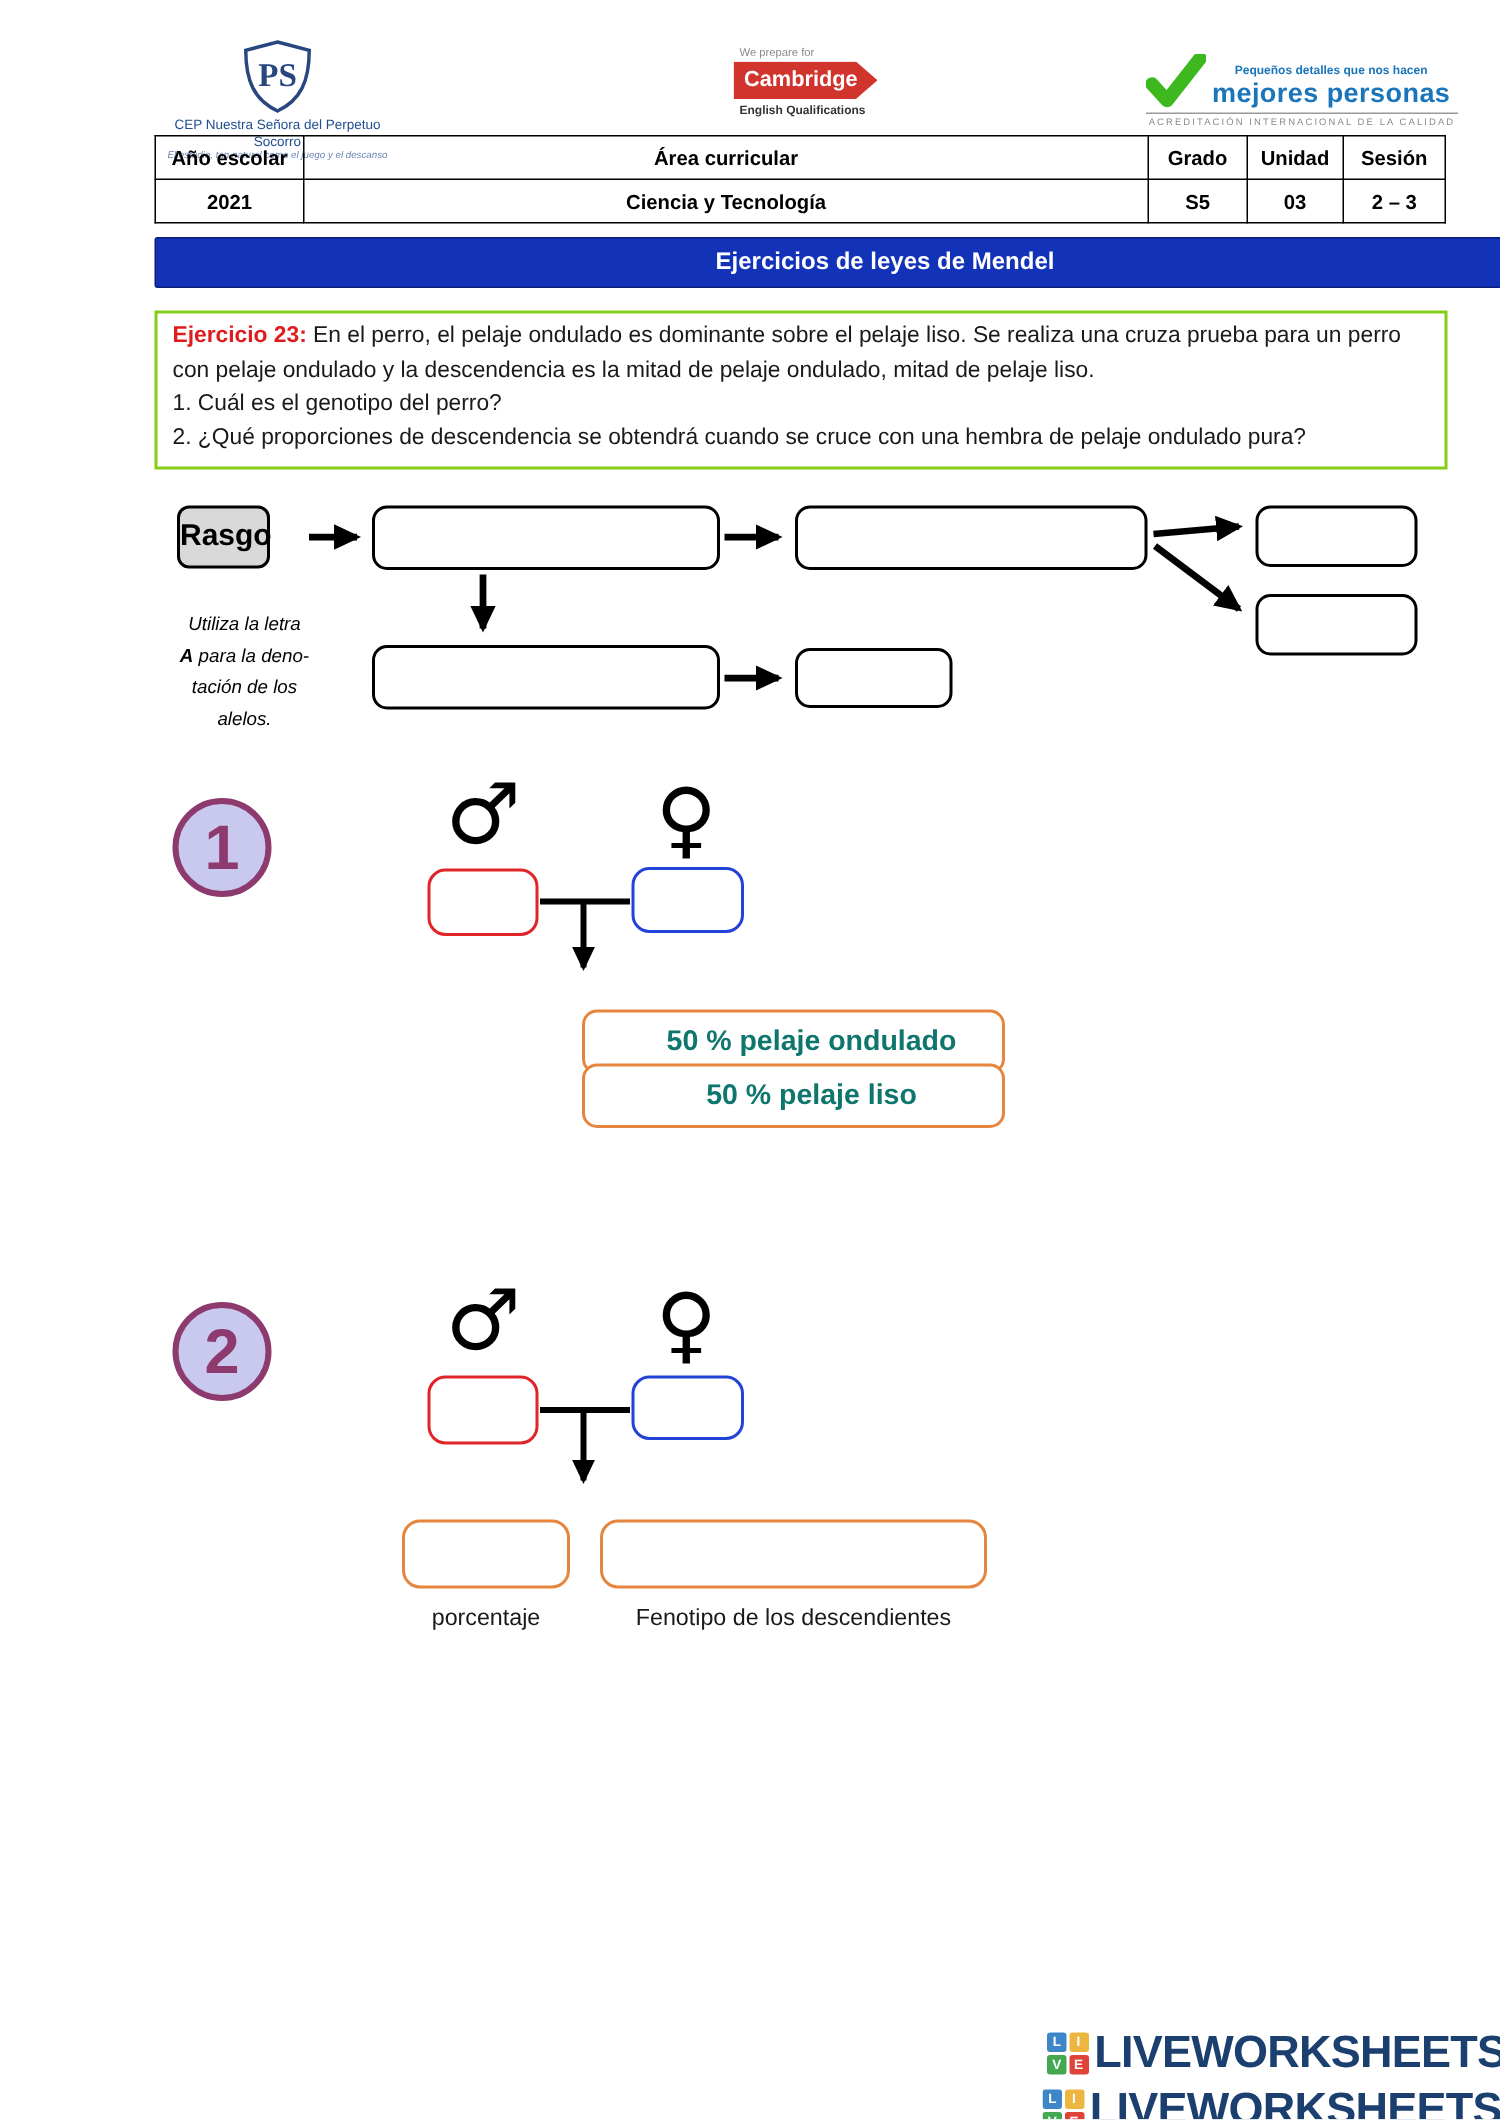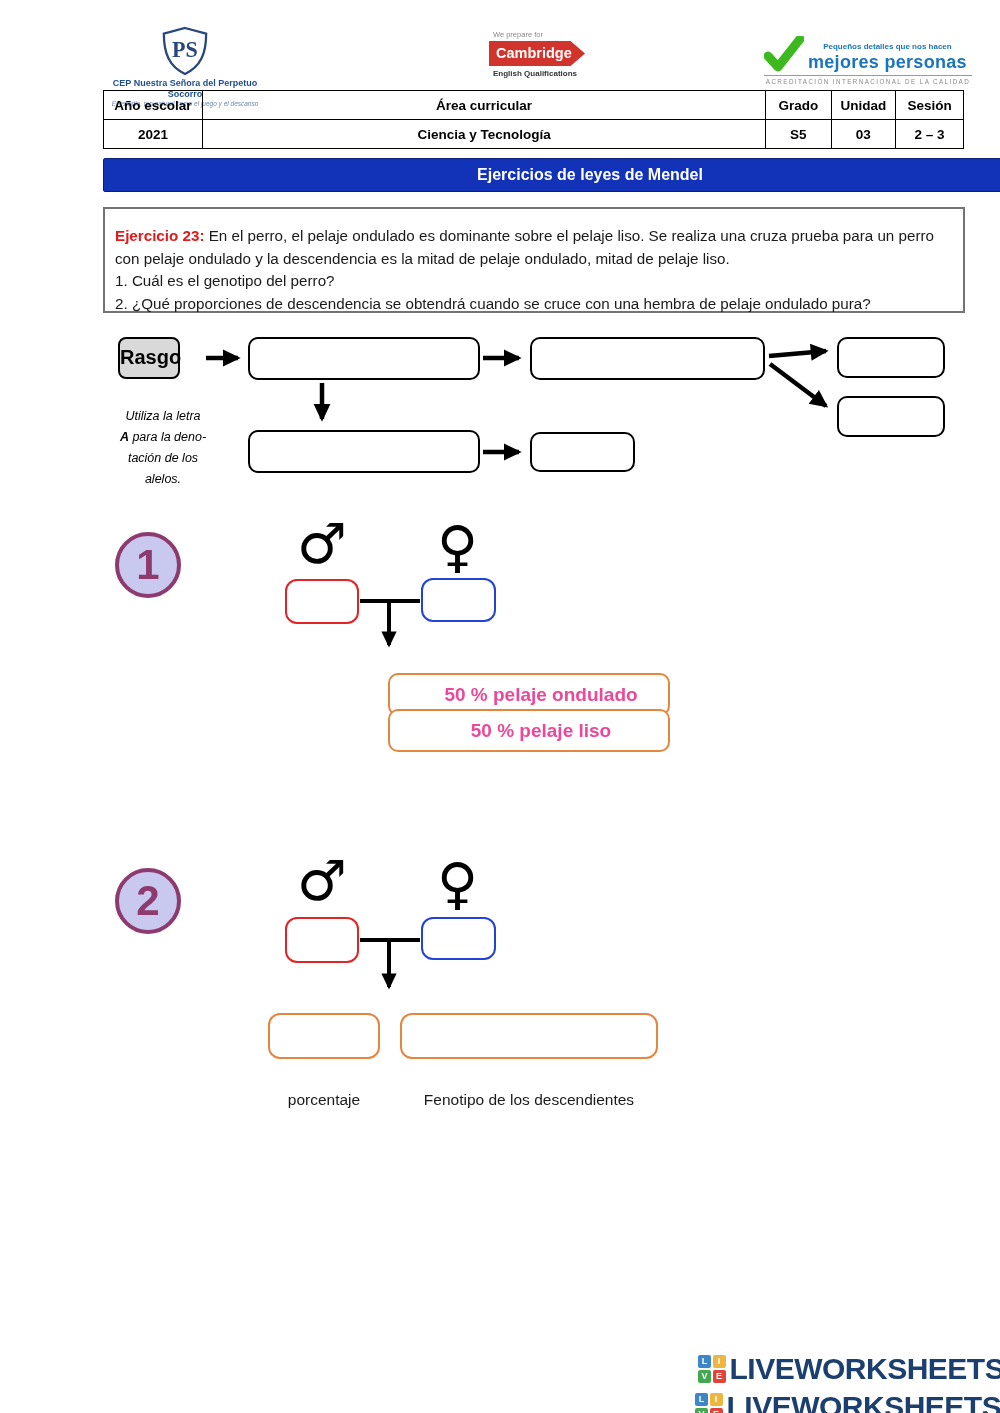--- a/index.html
+++ b/index.html
@@ -5,21 +5,21 @@
   * { margin:0; padding:0; box-sizing:border-box; }
   html,body { background:#ffffff; }
   body { font-family:"Liberation Sans", sans-serif; }
   .page {
     position:relative; width:1000px; height:1413px; margin:0 auto;
     background:#ffffff; overflow:hidden;
   }
   
   .school-logo { position:absolute; left:105px; top:26px; width:160px; text-align:center; }
   .shield { display:block; margin:0 auto 2px auto; }
-  .school-name { font-size:9px; font-weight:bold; color:#1f4e8f; line-height:11px; }
+  .school-name { font-size:9px; font-weight:normal; color:#1f4e8f; line-height:11px; }
   .school-tag  { font-size:6.5px; font-style:italic; color:#6c86b4; line-height:8px; }
 
   .cambridge { position:absolute; left:489px; top:30px; width:100px; }
   .cam-pre { font-size:7.5px; color:#8a8a8a; margin-left:4px; margin-bottom:2px; }
   .cam-banner {
     width:96px; height:25px; background:#d0342c; color:#fff;
     font-weight:bold; font-size:14.5px; line-height:25px; padding-left:7px;
     clip-path:polygon(0 0, 85% 0, 100% 50%, 85% 100%, 0 100%);
   }
   .cam-sub { font-size:8px; color:#333; margin-top:3px; margin-left:4px; font-weight:bold; }
@@ -42,21 +42,21 @@
   }
   .c0 { width:11.5%; } .c1 { width:65.5%; } .c2 { width:7.6%; } .c3 { width:7.5%; } .c4 { width:7.9%; }
 
   
   .title-bar { position:absolute; left:103px; top:158px; width:974px; height:34px;
     background:#1232b8; border:1px solid #0a1f7a; border-radius:2px;
     color:#fff; font-weight:bold; font-size:16px; text-align:center; line-height:32px; }
 
   
   .exercise-box { position:absolute; left:103px; top:207px; width:862px; height:106px;
-    border:2px solid #737373; padding:16px 10px 0 10px; font-size:15.2px; line-height:22.5px; color:#1a1a1a; }
+    border:2px solid #84cc16; padding:4px 10px 0 10px; font-size:15.2px; line-height:22.5px; color:#1a1a1a; }
   .ex-label { color:#e01b1b; font-weight:bold; }
 
   
   .dbox { position:absolute; background:#fff; border:2.5px solid #000; border-radius:10px; }
   .rasgo { position:absolute; left:118px; top:337px; width:62px; height:42px;
     background:#d9d9d9; border:2.5px solid #000; border-radius:8px;
     font-weight:bold; font-size:20px; text-align:center; line-height:37px; color:#000; }
   .note { position:absolute; left:108px; top:390px; width:110px; text-align:center;
     color:#000000; font-style:italic; font-size:12.5px; line-height:21px;margin-top:16px; }
   .note .bold { font-weight:bold; }
@@ -64,23 +64,23 @@
   
   .num-circle { position:absolute; width:66px; height:66px; border-radius:50%;
     background:#c9c9ef; border:4px solid #8d3a6e; color:#8d3a6e;
     font-weight:bold; font-size:42px; text-align:center; line-height:58px; }
   .sex-symbol { position:absolute; font-family:"DejaVu Sans", sans-serif;
     font-weight:bold; font-size:56px; color:#000; line-height:56px; }
   .parent-box { position:absolute; background:#fff; border-radius:12px; }
   .red-border { border:2.5px solid #e02528; }
   .blue-border { border:2.5px solid #2343d8; }
   .orange-box { position:absolute; background:#fff; border:2.5px solid #e6863e; border-radius:10px;
-    font-weight:bold; font-size:19px; color:#ec4899; text-align:center;padding-left:24px; }
+    font-weight:bold; font-size:19px; color:#0f766e; text-align:center;padding-left:24px; }
   .result-text { line-height:40px; }
-  .under-label { position:absolute; font-size:15.5px; color:#1a1a1a; text-align:center;margin-top:21px; }
+  .under-label { position:absolute; font-size:15.5px; color:#1a1a1a; text-align:center; }
 
   
   .lw-logo { position:absolute; display:flex; align-items:center; }
   .lw-grid { display:grid; grid-template-columns:13px 13px; grid-template-rows:13px 13px;
     gap:1.5px; margin-right:4px; }
   .lw-grid span { display:block; width:13px; height:13px; border-radius:2px;
     color:#fff; font-size:9px; font-weight:bold; text-align:center; line-height:13px; }
   .sq-blue { background:#3d87c8; } .sq-yellow { background:#edb640; }
   .sq-green { background:#43a84f; } .sq-red { background:#e04438; }
   .lw-text { font-weight:bold; font-size:30px; color:#1b3f6e; letter-spacing:-0.5px; }

